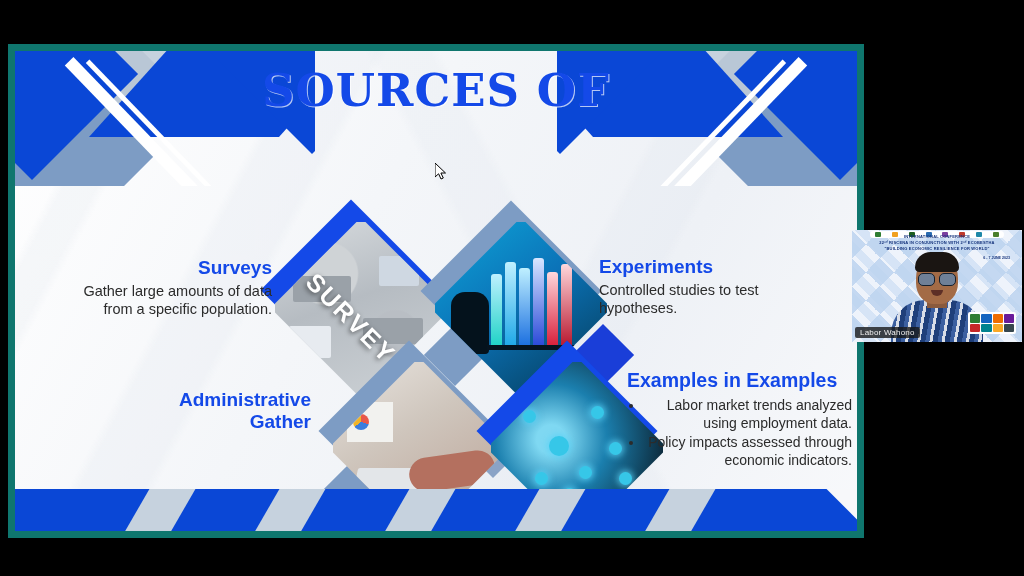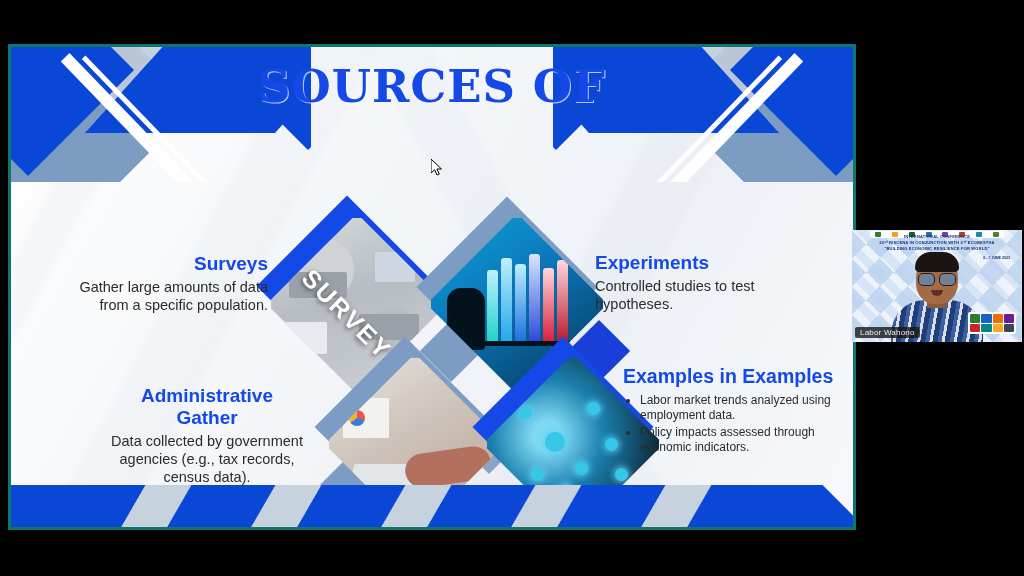--- a/index.html
+++ b/index.html
@@ -3,21 +3,21 @@
 <meta charset="utf-8">
 <style>
   html,body{margin:0;padding:0;background:#000;}
   body{width:1024px;height:576px;overflow:hidden;font-family:"Liberation Sans",sans-serif;}
 
   .screen{position:relative;width:1024px;height:576px;background:#000;}
 
   
   .slide{
     position:absolute;left:8px;top:44px;width:842px;height:480px;
-    background:#f7f8fa;overflow:hidden;border:3px solid #0f766e;
+    background:#f7f8fa;overflow:hidden;border:7px solid #0f766e;
   }
   .slide-bg{position:absolute;inset:0;background:
      linear-gradient(120deg,#ffffff 0%,#f4f6f9 40%,#eef1f6 70%,#f8f9fb 100%);}
   
   .wm{position:absolute;inset:0;opacity:.55;background:
      linear-gradient(118deg,transparent 10%,rgba(210,218,228,.30) 11%,rgba(210,218,228,.30) 14%,transparent 15%),
      linear-gradient(118deg,transparent 26%,rgba(205,214,226,.25) 27%,rgba(205,214,226,.25) 33%,transparent 34%),
      linear-gradient(118deg,transparent 62%,rgba(205,214,226,.22) 63%,rgba(205,214,226,.22) 69%,transparent 70%),
      linear-gradient(62deg,transparent 55%,rgba(212,220,230,.25) 56%,rgba(212,220,230,.25) 61%,transparent 62%);}
 
@@ -89,25 +89,25 @@
   .photo-net{background:radial-gradient(circle at 35% 45%,#7fd8f2 0 10%,#1b7fae 38%,#0a1a26 85%);}
   .photo-net .node{position:absolute;width:13px;height:13px;border-radius:50%;background:#36c7e8;
      box-shadow:0 0 6px 2px rgba(90,210,245,.75);}
   .survey-label{position:absolute;left:0;right:0;top:64px;text-align:center;color:#fff;
      font-size:25px;font-weight:bold;letter-spacing:2px;text-shadow:0 2px 5px rgba(0,0,0,.55);}
 
   
   .tb{position:absolute;}
   .tb h3{margin:0;color:#1449e8;font-size:19px;font-weight:bold;line-height:1.15;}
   .tb p{margin:3px 0 0;color:#2b2b2b;font-size:14.5px;line-height:1.25;}
-  .tb ul{margin:6px 0 0;padding-left:17px;color:#2b2b2b;font-size:12px;line-height:1.25;}
+  .tb ul{margin:6px 0 0;padding-left:17px;color:#2b2b2b;font-size:14px;line-height:1.25;text-align:right;}
   .tb li{margin-bottom:2px;}
 
   .tb-surveys{left:52px;top:206px;width:205px;text-align:right;}
-  .tb-admin{left:96px;top:338px;width:200px;text-align:center;}
+  .tb-admin{left:96px;top:338px;width:200px;text-align:right;}
   .tb-exp{left:584px;top:205px;width:230px;text-align:left;}
   .tb-examples{left:612px;top:318px;width:225px;text-align:left;}
   .tb-examples h3{font-size:19.5px;}
 
   
   .cam{position:absolute;left:852px;top:230px;width:170px;height:112px;background:#0c0c0c;overflow:hidden;}
   .cam-bg{position:absolute;inset:0;background:
      repeating-linear-gradient(45deg,#eef3fb 0 9px,#d6e4f6 9px 18px),
      linear-gradient(#eef3fb,#e3ecf8);}
   .cam-diamonds{position:absolute;inset:0;background:
@@ -238,21 +238,20 @@
     <div class="tb tb-exp">
       <h3>Experiments</h3>
       <p>Controlled studies to test hypotheses.</p>
     </div>
 
     <div class="tb tb-admin">
       <h3>
         <span>Administrative</span><br>
         <span>Gather</span>
       </h3>
-      <p>Data collected by government agencies (e.g., tax records, census data).</p>
     </div>
 
     <div class="tb tb-examples">
       <h3>
         <span>Examples in Examples</span><br>
       </h3>
       <ul>
         <li>Labor market trends analyzed using employment data.</li>
         <li>Policy impacts assessed through economic indicators.</li>
       </ul>

